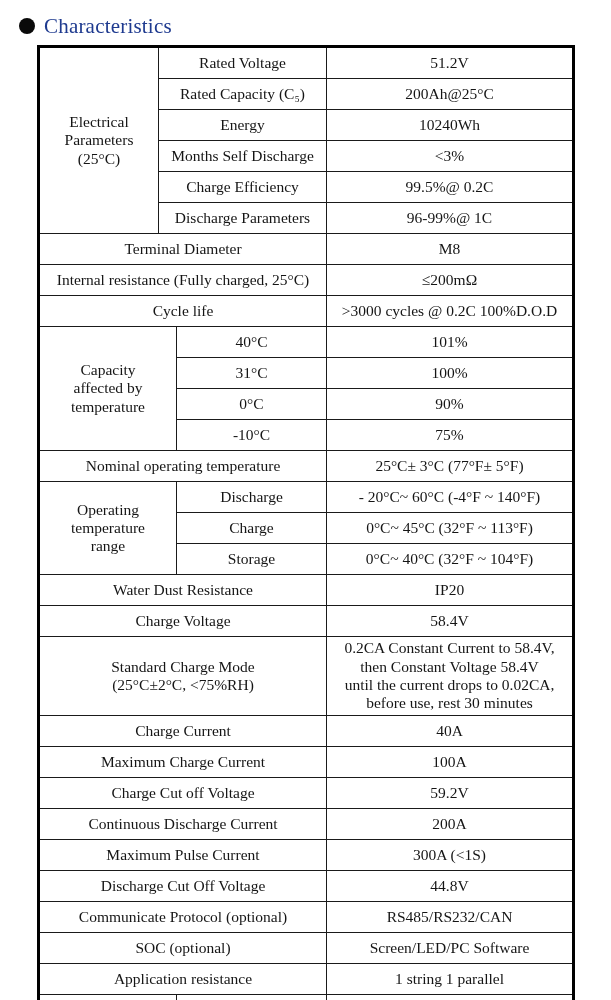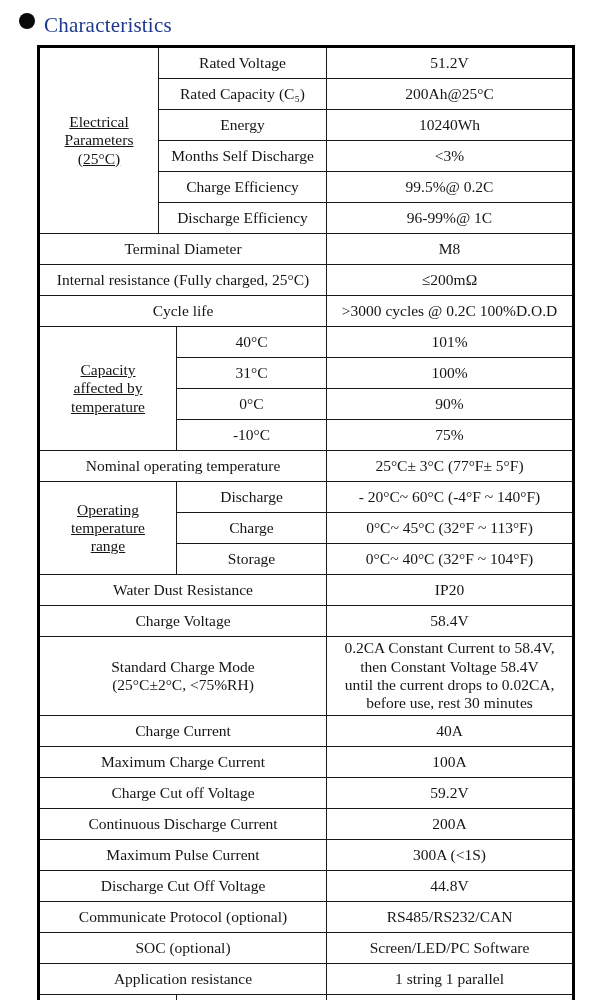--- a/index.html
+++ b/index.html
@@ -2,39 +2,39 @@
 <html><head>
 <meta charset="utf-8">
 <style>
   html,body{margin:0;padding:0;background:#e9e9e9;}
   .page{
     width:611px;height:1000px;background:#ffffff;margin:0 auto;
     font-family:"Liberation Serif","DejaVu Serif",serif;color:#121212;
     box-sizing:border-box;padding-top:13px;position:relative;overflow:hidden;
   }
   .heading{
-    display:flex;align-items:flex-start;gap:9px;margin-left:19px;height:26px;font-family:Liberation Serif, serif;
+    display:flex;align-items:center;gap:9px;margin-left:19px;height:26px;font-family:Liberation Serif, serif;
   }
   .bullet{
     width:16px;height:16px;border-radius:50%;background:#0a0a0a;flex:0 0 auto;
   }
   .heading-title{
     font-size:21px;letter-spacing:0.2px;color:#1e3a8f;
   }
   table.spec{
     margin:6px 0 0 37px;border-collapse:collapse;table-layout:fixed;width:535px;
     border:3px solid #000;border-bottom-width:4px;
   }
   table.spec td{
     border:1px solid #1a1a1a;text-align:center;vertical-align:middle;
     font-size:15.5px;line-height:1.18;height:28px;padding:1px 3px;
     white-space:pre-line;color:#151515;
   }
   tr.tall td{height:76px;margin-top:12px;}
-  td.label-cell{font-size:15.5px;text-decoration:underline;}
+  td.label-cell{font-size:15.5px;}
 </style>
 </head>
 <body>
 
 <div class="page">
   <div class="heading">
     <div class="bullet"></div>
     <div class="heading-title" style="color: rgb(30, 58, 143);">Characteristics</div>
   </div>
 
@@ -63,21 +63,21 @@
         </tr>
         <tr>
           <td colspan="2">Months Self Discharge</td>
           <td>&lt;3%</td>
         </tr>
         <tr>
           <td colspan="2">Charge Efficiency</td>
           <td>99.5%@ 0.2C</td>
         </tr>
         <tr>
-          <td colspan="2">Discharge Efficiency</td>
+          <td colspan="2">Discharge Parameters</td>
           <td>96-99%@ 1C</td>
         </tr>
         <tr>
           <td colspan="3">Terminal Diameter</td>
           <td>M8</td>
         </tr>
         <tr>
           <td colspan="3">Internal resistance (Fully charged, 25°C)</td>
           <td>≤200mΩ</td>
         </tr>

